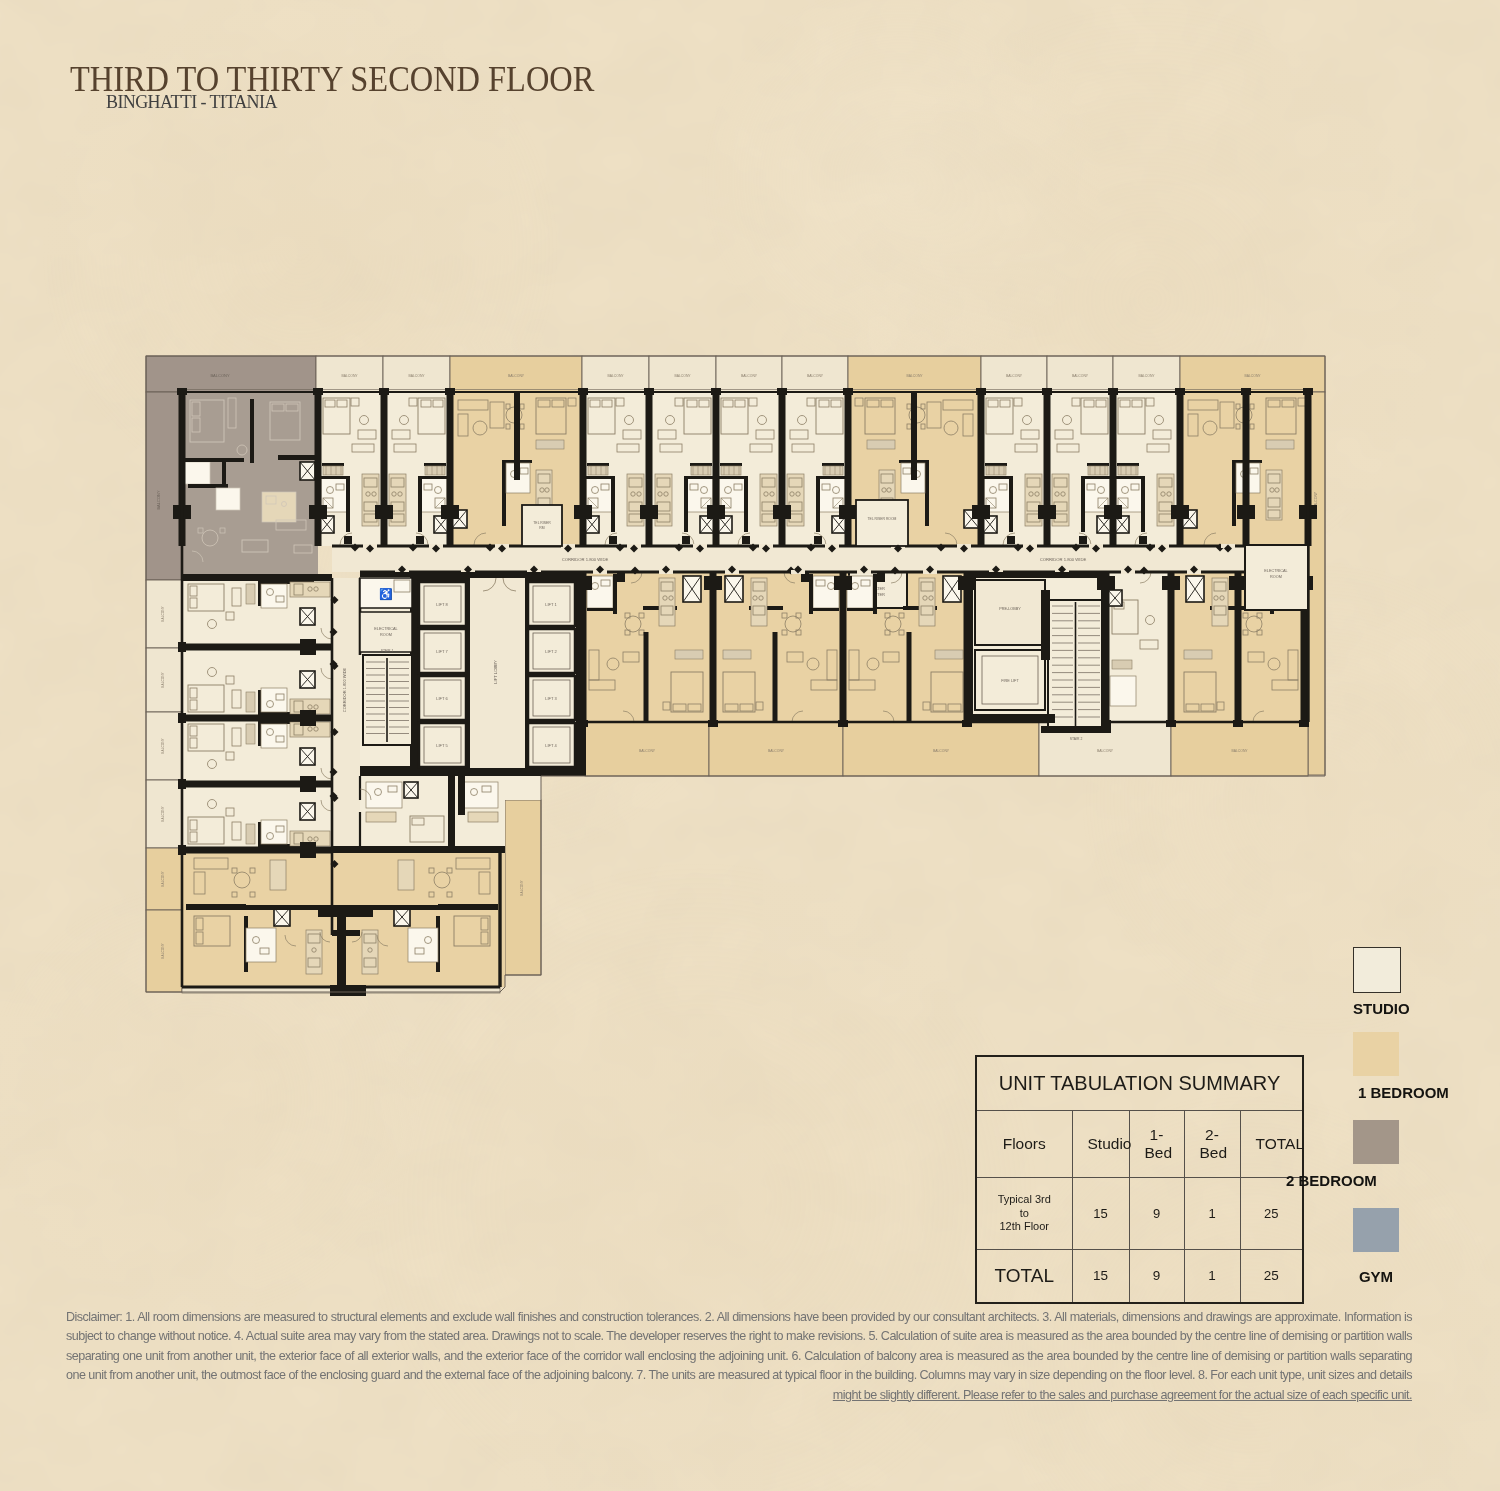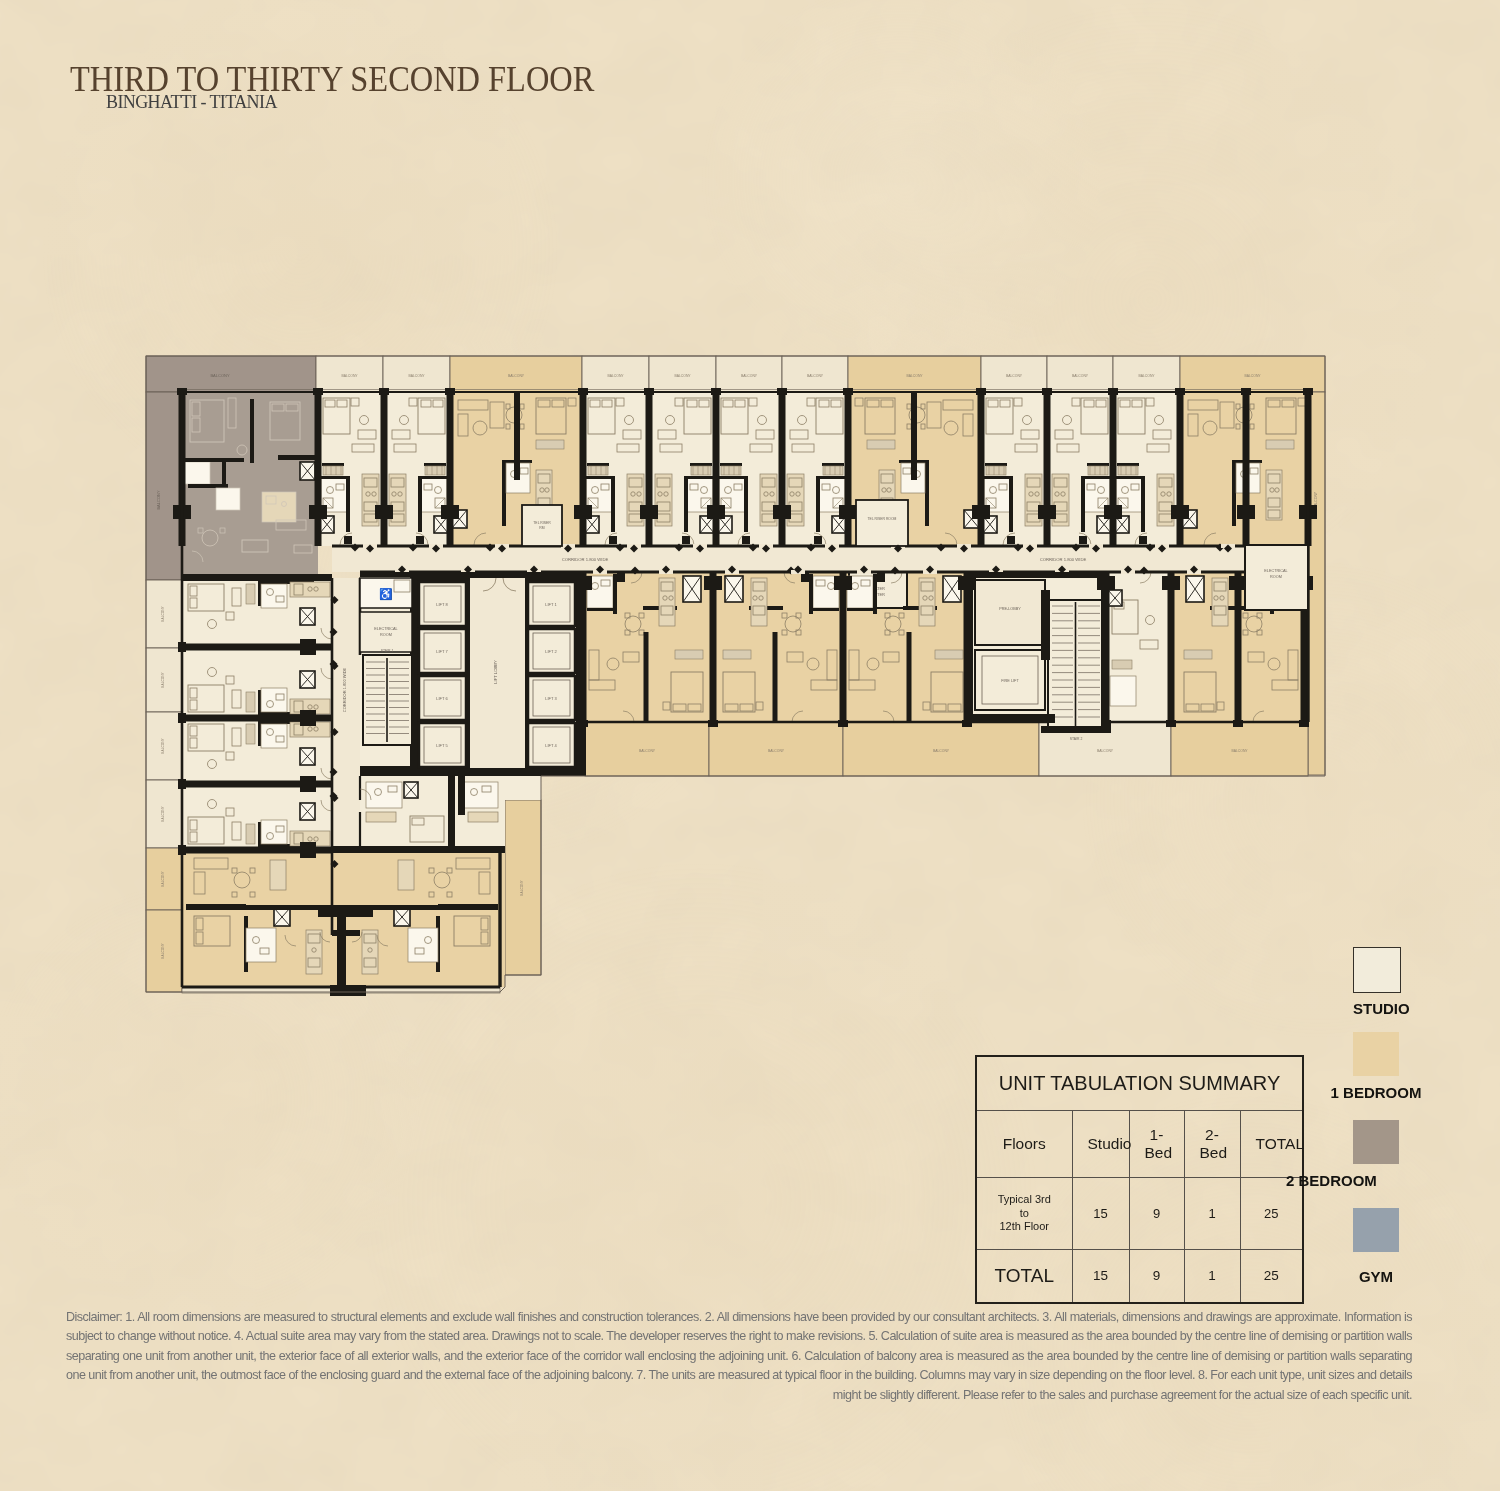--- a/index.html
+++ b/index.html
@@ -6,21 +6,21 @@
   body { width:1500px; height:1491px; background:#efe1c5; font-family:"Liberation Sans", sans-serif; position:relative; overflow:hidden; }
   .title { position:absolute; left:70px; top:58px; font-family:"Liberation Serif", serif; font-size:36px; color:#56422e; letter-spacing:0px; white-space:nowrap; transform:scaleX(0.9); transform-origin:0 0; }
   .subtitle { position:absolute; left:68px; top:92px; font-family:"Liberation Serif", serif; font-size:18px; color:#404040; letter-spacing:-0.6px; white-space:nowrap;margin-left:38px; }
   .plan { position:absolute; left:0; top:0; }
   table.summary { position:absolute; left:975px; top:1055px; width:327px; border-collapse:collapse; border:2.5px solid #23201a; background:transparent; color:#1d1b17; table-layout:fixed; }
   table.summary td { border:1px solid #55504a; text-align:center; font-weight:normal; padding:15px; vertical-align:middle;margin-top:28px; }
   .legend { position:absolute; color:#141310; font-weight:bold; font-size:15px; }
   .sw { position:absolute; width:46px; height:44px; }
   .disclaimer { position:absolute; left:66px; top:1308px; width:1346px; font-size:12.6px; line-height:19.4px; color:#737373; letter-spacing:-0.55px; }
   .disclaimer div { text-align:justify; text-align-last:justify; white-space:nowrap; }
-  .disclaimer div.last { text-align:right; text-align-last:right; }
+  .disclaimer div.last { text-align:right; text-align-last:right;text-decoration:underline; }
 </style>
 </head>
 <body>
 
 <div class="plan">
 <svg xmlns="http://www.w3.org/2000/svg" width="1500" height="1491" viewBox="0 0 1500 1491">
       <filter id="paper" x="0" y="0" width="100%" height="100%">
         <feTurbulence type="fractalNoise" baseFrequency="0.013 0.016" numOctaves="3" seed="7"></feTurbulence>
         <feColorMatrix type="matrix" values="0 0 0 0 0.45  0 0 0 0 0.38  0 0 0 0 0.27  0 0 0 0.09 0"></feColorMatrix>
       </filter>
@@ -1207,21 +1207,21 @@
   </tr>
 </tbody>
   </table>
 
 <div class="sw" style="left:1353px; top:947px; background:#f2ecdb; border:1.5px solid #35312a;"></div>
 
 <div class="legend" style="left:1353px; top:1000px; width:46px; text-align:center;">STUDIO</div>
 
 <div class="sw" style="left:1353px; top:1032px; background:#e9d2a4;"></div>
 
-<div class="legend" style="left:1318px; top:1084px; width:116px; text-align:center;">1 BEDROOM</div>
+<div class="legend" style="left:1358px; top:1084px; width:116px; text-align:left;">1 BEDROOM</div>
 
 <div class="sw" style="left:1353px; top:1120px; background:#a39689;"></div>
 
 <div class="legend" style="left:1286px; top:1172px; width:116px; text-align:left;">2 BEDROOM</div>
 
 <div class="sw" style="left:1353px; top:1208px; background:#96a1ac;"></div>
 
 <div class="legend" style="left:1340px; top:1260px; width:72px; text-align:center;margin-top:8px;">GYM</div>
 
 <div class="disclaimer">

